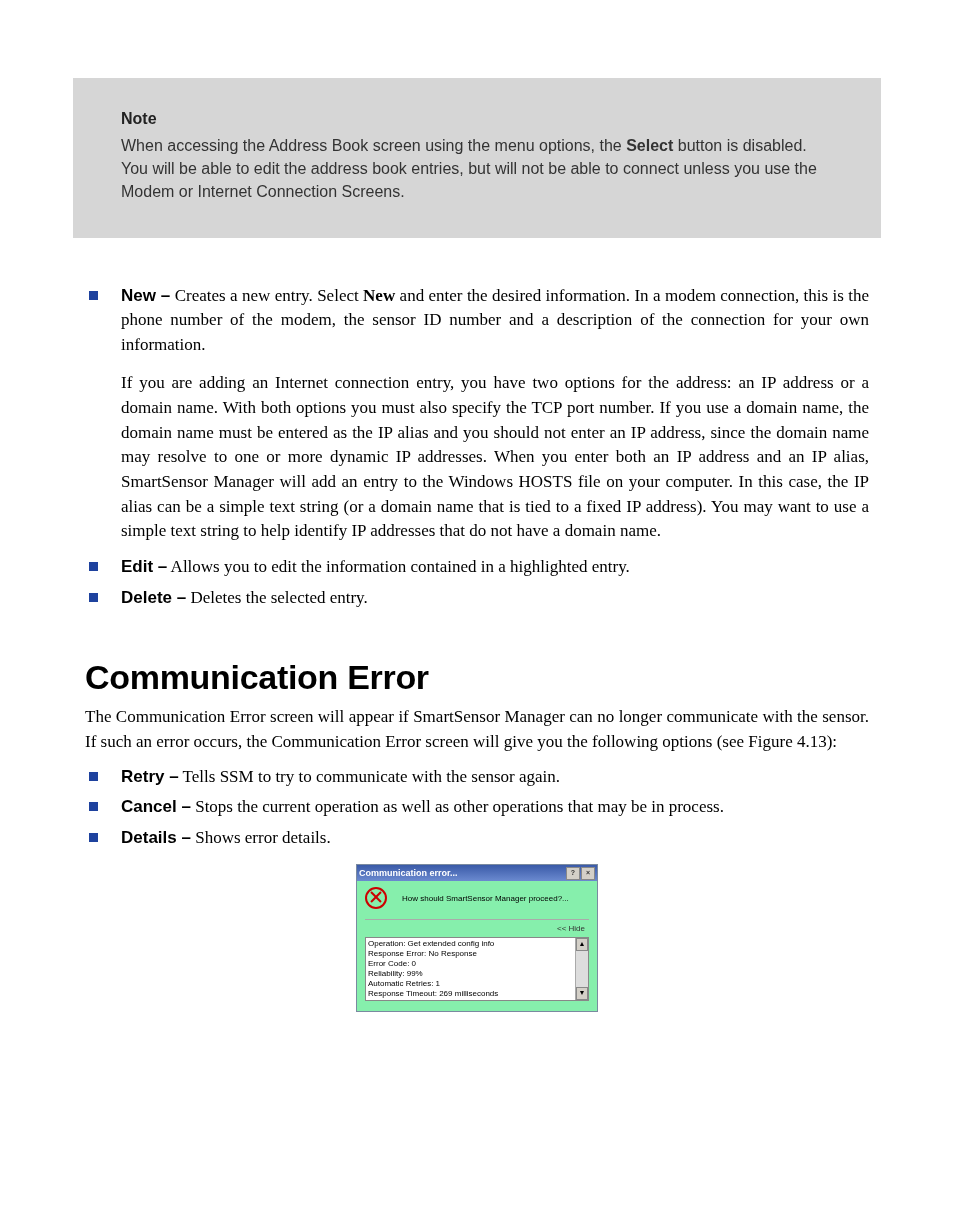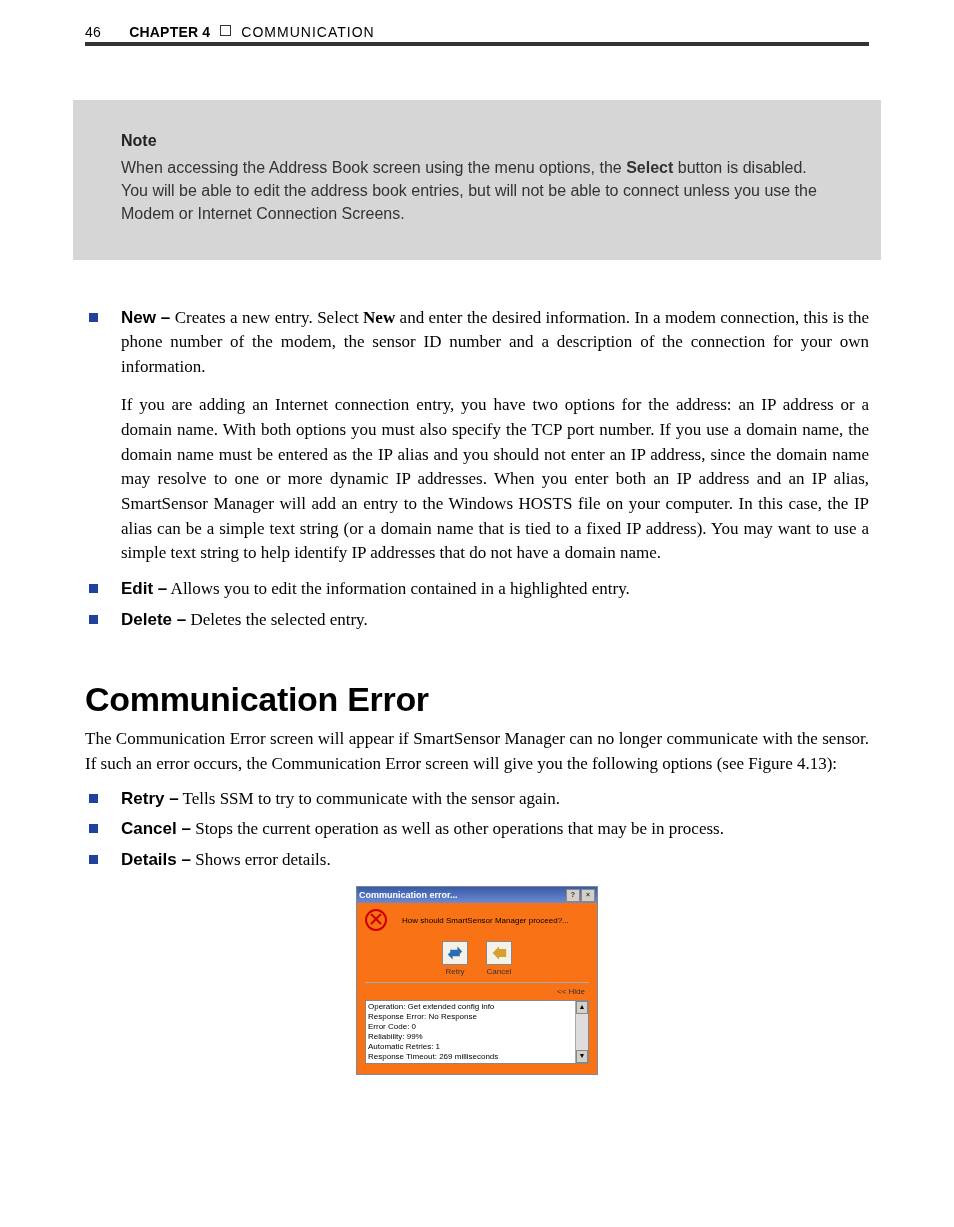--- a/index.html
+++ b/index.html
@@ -113,21 +113,21 @@
       text-align: justify;
       margin: 0 0 10px 0;
     }
     .figure-wrap {
       margin-top: 14px;
       text-align: center;
     }
     .dialog {
       display: inline-block;
       width: 240px;
-      background: #f97316;
+      background: #86efac;
       border: 1px solid #7a8aa0;
       text-align: left;
       font-family: Tahoma, Arial, sans-serif;
       font-size: 8px;
       vertical-align: top;
     }
     .dialog .titlebar {
       background: linear-gradient(#3a5aa8, #6b8ad0);
       color: #fff;
       font-weight: bold;
@@ -251,26 +251,20 @@
       font-size: 14px;
       margin-top: 12px;
       color: #222;
     }
   </style>
 </head>
 <body>
 
 <div class="page">
 
-  <div class="header">
-    <span class="pagenum">46</span>
-    <span class="chap">CHAPTER 4</span>
-    <span class="square"></span>
-    <span class="chtitle">COMMUNICATION</span>
-  </div>
 
   <div class="note-box">
     <div class="note-title">Note</div>
     <div class="note-body">
       <span>When accessing the Address Book screen using the menu options, the </span><b>Select</b><span> button is disabled. You will be able to edit the address book entries, but will not be able to connect unless you use the Modem or Internet Connection Screens.</span>
     </div>
   </div>
 
   <ul class="bullets">
     <li>
@@ -307,38 +301,20 @@
         <span>Communication error...</span>
         <span class="winbtns">
           <span class="winbtn">?</span>
           <span class="winbtn">×</span>
         </span>
       </div>
       <div class="main-area">
         <div class="prompt-row">
           <span class="xicon"></span>
           <span>How should SmartSensor Manager proceed?...</span>
-        </div>
-        <div class="btn-row">
-          <div class="btn">
-            <div class="bicon">
-              <svg viewBox="0 0 20 16">
-                  <path d="M4 4 L13 4 L13 0 L19 6 L13 12 L13 8 L4 8 Z M16 12 L7 12 L7 16 L1 10 L7 4 L7 8 L16 8 Z" fill="#2a6fb0"></path>
-                </svg>
-            </div>
-            <span>Retry</span>
-          </div>
-          <div class="btn">
-            <div class="bicon">
-              <svg viewBox="0 0 20 16">
-                  <path d="M19 3 L10 3 L10 0 L2 8 L10 16 L10 13 L19 13 Z" fill="#d6a030"></path>
-                </svg>
-            </div>
-            <span>Cancel</span>
-          </div>
         </div>
         <div class="hr"></div>
         <div class="hide-row"><span>&lt;&lt; Hide</span></div>
         <div class="details-box">
           <div>Operation: Get extended config info</div>
           <div>Response Error: No Response</div>
           <div>Error Code: 0</div>
           <div>Reliability: 99%</div>
           <div>Automatic Retries: 1</div>
           <div>Response Timeout: 269 milliseconds</div>

